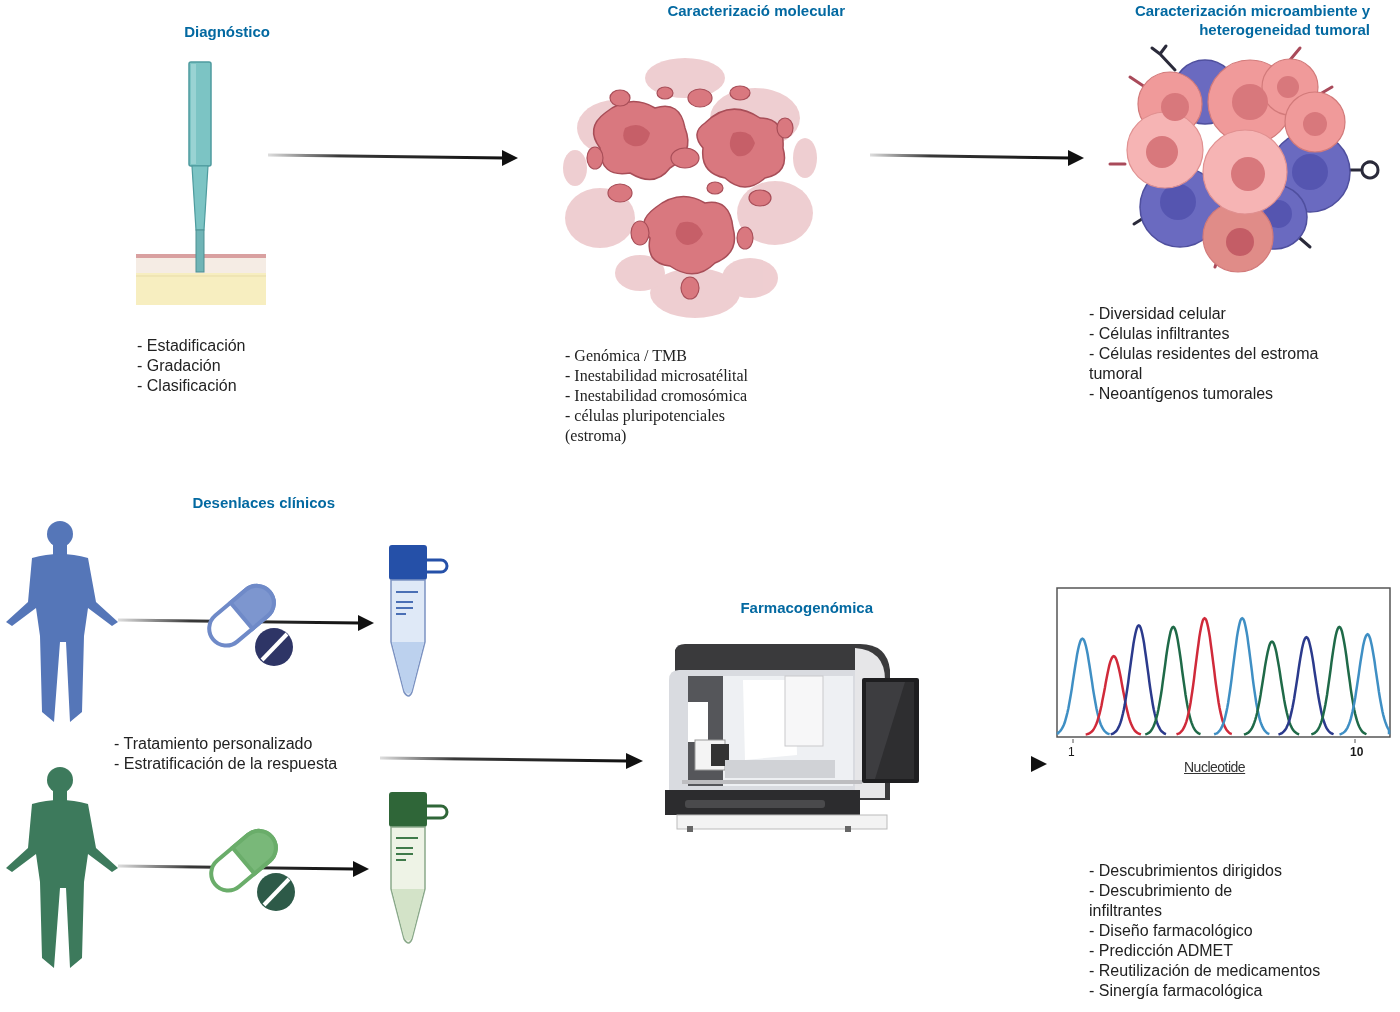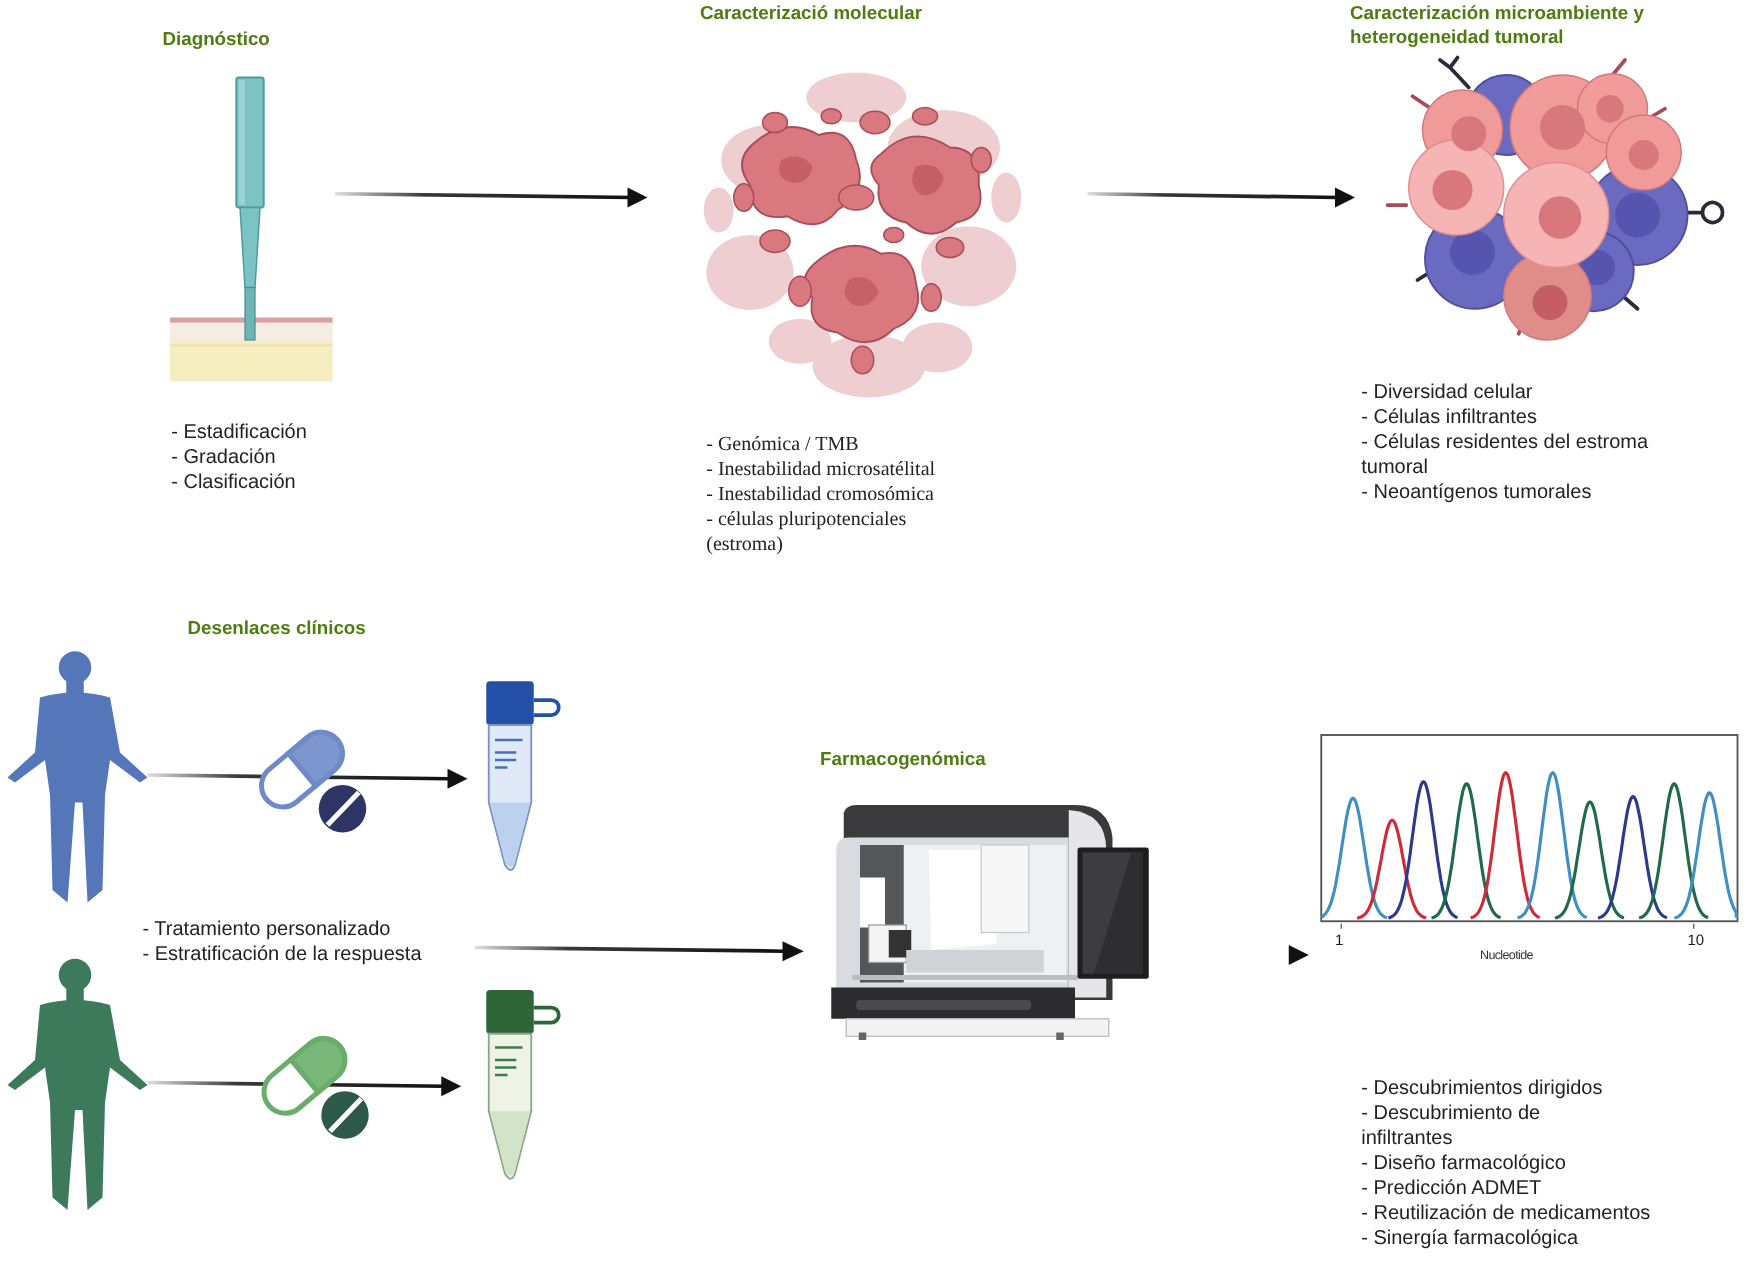--- a/index.html
+++ b/index.html
@@ -1,34 +1,34 @@
 <!DOCTYPE html>
 <html><head>
 <meta charset="utf-8">
 <style>
   html, body { margin: 0; padding: 0; background: #ffffff; }
   body { width: 1400px; height: 1012px; position: relative; overflow: hidden;
          font-family: "Liberation Sans", "DejaVu Sans", sans-serif; color: #1a1a1a; }
   .abs { position: absolute; }
-  .title { font-weight: bold; font-size: 15px; text-align: left; line-height: 19px; color: #4d7c0f; }
+  .title { font-weight: bold; font-size: 15px; text-align: right; line-height: 19px; color: #0369a1; }
   .bullets { font-size: 16px; line-height: 20px; color: #222; }
   .bullets div { white-space: nowrap; }
   svg { position: absolute; overflow: visible; }
 </style>
 </head>
 <body>
 
 <div class="abs title" style="left:130px; top:22px; width:140px;">Diagnóstico</div>
 <div class="abs title" style="left:560px; top:1px; width:285px;">Caracterizació molecular</div>
 <div class="abs title" style="left:1080px; top:1px; width:290px;">
   <div>Caracterización microambiente y</div>
   <div>heterogeneidad  tumoral</div>
 </div>
 <div class="abs title" style="left:150px; top:493px; width:185px;">Desenlaces clínicos</div>
-<div class="abs title" style="left:656px; top:598px; width:175px;">Farmacogenómica</div>
+<div class="abs title" style="left:698px; top:598px; width:175px;">Farmacogenómica</div>
 
 <div class="abs bullets" style="left:137px; top:324px;margin-top:12px;">
   <div>- Estadificación</div>
   <div>- Gradación</div>
   <div>- Clasificación</div>
 </div>
 <div class="abs bullets" style="left:565px; top:346px;font-family:Liberation Serif, serif;">
   <div>- Genómica / TMB</div>
   <div>- Inestabilidad microsatélital</div>
   <div>- Inestabilidad cromosómica</div>
@@ -275,15 +275,15 @@
         <path d="M158.1,147.3 L159.0,147.0 L159.9,146.7 L160.8,146.3 L161.6,145.7 L162.5,144.9 L163.4,144.0 L164.3,142.9 L165.1,141.4 L166.0,139.7 L166.9,137.6 L167.8,135.1 L168.7,132.2 L169.5,128.8 L170.4,124.9 L171.3,120.5 L172.2,115.5 L173.0,110.1 L173.9,104.2 L174.8,97.8 L175.7,91.1 L176.5,84.2 L177.4,77.2 L178.3,70.1 L179.2,63.2 L180.1,56.6 L180.9,50.4 L181.8,44.9 L182.7,40.2 L183.6,36.3 L184.4,33.5 L185.3,31.8 L186.2,31.2 L187.1,31.8 L188.0,33.5 L188.8,36.3 L189.7,40.2 L190.6,44.9 L191.5,50.4 L192.3,56.6 L193.2,63.2 L194.1,70.1 L195.0,77.2 L195.9,84.2 L196.7,91.1 L197.6,97.8 L198.5,104.2 L199.4,110.1 L200.2,115.5 L201.1,120.5 L202.0,124.9 L202.9,128.8 L203.7,132.2 L204.6,135.1 L205.5,137.6 L206.4,139.7 L207.3,141.4 L208.1,142.9 L209.0,144.0 L209.9,144.9 L210.8,145.7 L211.6,146.3 L212.5,146.7 L213.4,147.0" fill="none" stroke="#3f8fc4" stroke-width="2.5"></path>
         <path d="M187.9,147.4 L188.8,147.2 L189.6,147.0 L190.5,146.6 L191.4,146.1 L192.3,145.6 L193.2,144.8 L194.0,143.9 L194.9,142.8 L195.8,141.4 L196.7,139.7 L197.5,137.7 L198.4,135.4 L199.3,132.6 L200.2,129.5 L201.1,126.0 L201.9,122.0 L202.8,117.7 L203.7,112.9 L204.6,107.9 L205.4,102.5 L206.3,97.0 L207.2,91.3 L208.1,85.7 L208.9,80.1 L209.8,74.9 L210.7,70.0 L211.6,65.5 L212.5,61.7 L213.3,58.7 L214.2,56.4 L215.1,55.0 L216.0,54.6 L216.8,55.0 L217.7,56.4 L218.6,58.7 L219.5,61.7 L220.4,65.5 L221.2,70.0 L222.1,74.9 L223.0,80.1 L223.9,85.7 L224.7,91.3 L225.6,97.0 L226.5,102.5 L227.4,107.9 L228.2,112.9 L229.1,117.7 L230.0,122.0 L230.9,126.0 L231.8,129.5 L232.6,132.6 L233.5,135.4 L234.4,137.7 L235.3,139.7 L236.1,141.4 L237.0,142.8 L237.9,143.9 L238.8,144.8 L239.7,145.6 L240.5,146.1 L241.4,146.6 L242.3,147.0 L243.2,147.2" fill="none" stroke="#1f6a48" stroke-width="2.5"></path>
         <path d="M222.4,147.4 L223.2,147.2 L224.1,146.9 L225.0,146.5 L225.9,146.1 L226.7,145.4 L227.6,144.7 L228.5,143.7 L229.4,142.5 L230.3,141.1 L231.1,139.3 L232.0,137.2 L232.9,134.8 L233.8,131.9 L234.6,128.6 L235.5,124.9 L236.4,120.8 L237.3,116.2 L238.2,111.3 L239.0,106.0 L239.9,100.4 L240.8,94.6 L241.7,88.7 L242.5,82.8 L243.4,77.0 L244.3,71.4 L245.2,66.3 L246.0,61.7 L246.9,57.7 L247.8,54.5 L248.7,52.1 L249.6,50.7 L250.4,50.2 L251.3,50.7 L252.2,52.1 L253.1,54.5 L253.9,57.7 L254.8,61.7 L255.7,66.3 L256.6,71.4 L257.5,77.0 L258.3,82.8 L259.2,88.7 L260.1,94.6 L261.0,100.4 L261.8,106.0 L262.7,111.3 L263.6,116.2 L264.5,120.8 L265.3,124.9 L266.2,128.6 L267.1,131.9 L268.0,134.8 L268.9,137.2 L269.7,139.3 L270.6,141.1 L271.5,142.5 L272.4,143.7 L273.2,144.7 L274.1,145.4 L275.0,146.1 L275.9,146.5 L276.8,146.9 L277.6,147.2" fill="none" stroke="#2b3a8c" stroke-width="2.5"></path>
         <path d="M255.3,147.4 L256.1,147.1 L257.0,146.8 L257.9,146.4 L258.8,145.9 L259.6,145.2 L260.5,144.3 L261.4,143.3 L262.3,141.9 L263.2,140.3 L264.0,138.4 L264.9,136.1 L265.8,133.4 L266.7,130.2 L267.5,126.6 L268.4,122.5 L269.3,118.0 L270.2,112.9 L271.1,107.5 L271.9,101.6 L272.8,95.4 L273.7,89.0 L274.6,82.5 L275.4,75.9 L276.3,69.5 L277.2,63.4 L278.1,57.8 L278.9,52.7 L279.8,48.3 L280.7,44.7 L281.6,42.1 L282.5,40.5 L283.3,40.0 L284.2,40.5 L285.1,42.1 L286.0,44.7 L286.8,48.3 L287.7,52.7 L288.6,57.8 L289.5,63.4 L290.4,69.5 L291.2,75.9 L292.1,82.5 L293.0,89.0 L293.9,95.4 L294.7,101.6 L295.6,107.5 L296.5,112.9 L297.4,118.0 L298.2,122.5 L299.1,126.6 L300.0,130.2 L300.9,133.4 L301.8,136.1 L302.6,138.4 L303.5,140.3 L304.4,141.9 L305.3,143.3 L306.1,144.3 L307.0,145.2 L307.9,145.9 L308.8,146.4 L309.7,146.8 L310.5,147.1" fill="none" stroke="#1f6a48" stroke-width="2.5"></path>
         <path d="M283.5,147.4 L284.3,147.2 L285.2,146.9 L286.1,146.5 L287.0,146.0 L287.8,145.4 L288.7,144.6 L289.6,143.6 L290.5,142.3 L291.4,140.8 L292.2,139.0 L293.1,136.9 L294.0,134.4 L294.9,131.4 L295.7,128.1 L296.6,124.3 L297.5,120.0 L298.4,115.3 L299.3,110.2 L300.1,104.7 L301.0,99.0 L301.9,93.0 L302.8,86.9 L303.6,80.8 L304.5,74.8 L305.4,69.2 L306.3,63.9 L307.1,59.1 L308.0,55.0 L308.9,51.7 L309.8,49.3 L310.7,47.8 L311.5,47.3 L312.4,47.8 L313.3,49.3 L314.2,51.7 L315.0,55.0 L315.9,59.1 L316.8,63.9 L317.7,69.2 L318.6,74.8 L319.4,80.8 L320.3,86.9 L321.2,93.0 L322.1,99.0 L322.9,104.7 L323.8,110.2 L324.7,115.3 L325.6,120.0 L326.4,124.3 L327.3,128.1 L328.2,131.4 L329.1,134.4 L330.0,136.9 L330.8,139.0 L331.7,140.8 L332.6,142.3 L333.0,143.6 L333.0,144.6 L333.0,145.4 L333.0,146.0 L333.0,146.5 L333.0,146.9 L333.0,147.2" fill="none" stroke="#3f8fc4" stroke-width="2.5"></path>
       </g>
   <line x1="17" x2="17" y1="152" y2="156" stroke="#555"></line>
       <line x1="299" x2="299" y1="152" y2="156" stroke="#555"></line>
     </svg>
   <div class="abs" style="left:12px;top:158px;font-size:12px;">1</div>
-  <div class="abs" style="left:294px;top:158px;font-size:12px;">10</div>
-  <div class="abs" style="left:128px;top:172px;font-size:10px;letter-spacing:-0.5px;color:#333;">Nucleotide</div>
+  <div class="abs" style="left:294px;top:158px;font-size:12px;font-weight:bold;">10</div>
+  <div class="abs" style="left:128px;top:172px;font-size:14px;letter-spacing:-0.5px;color:#333;text-decoration:underline;">Nucleotide</div>
 </div>
 
 </body></html>

